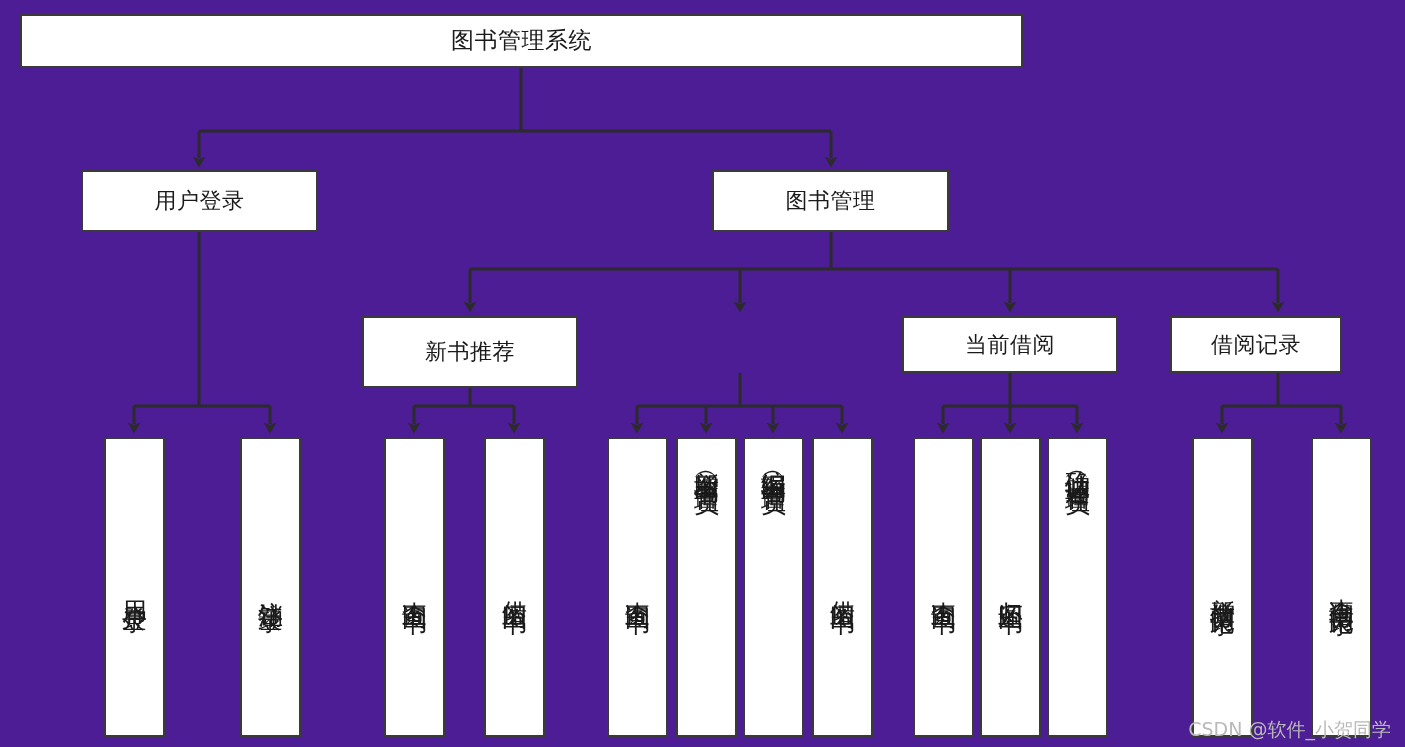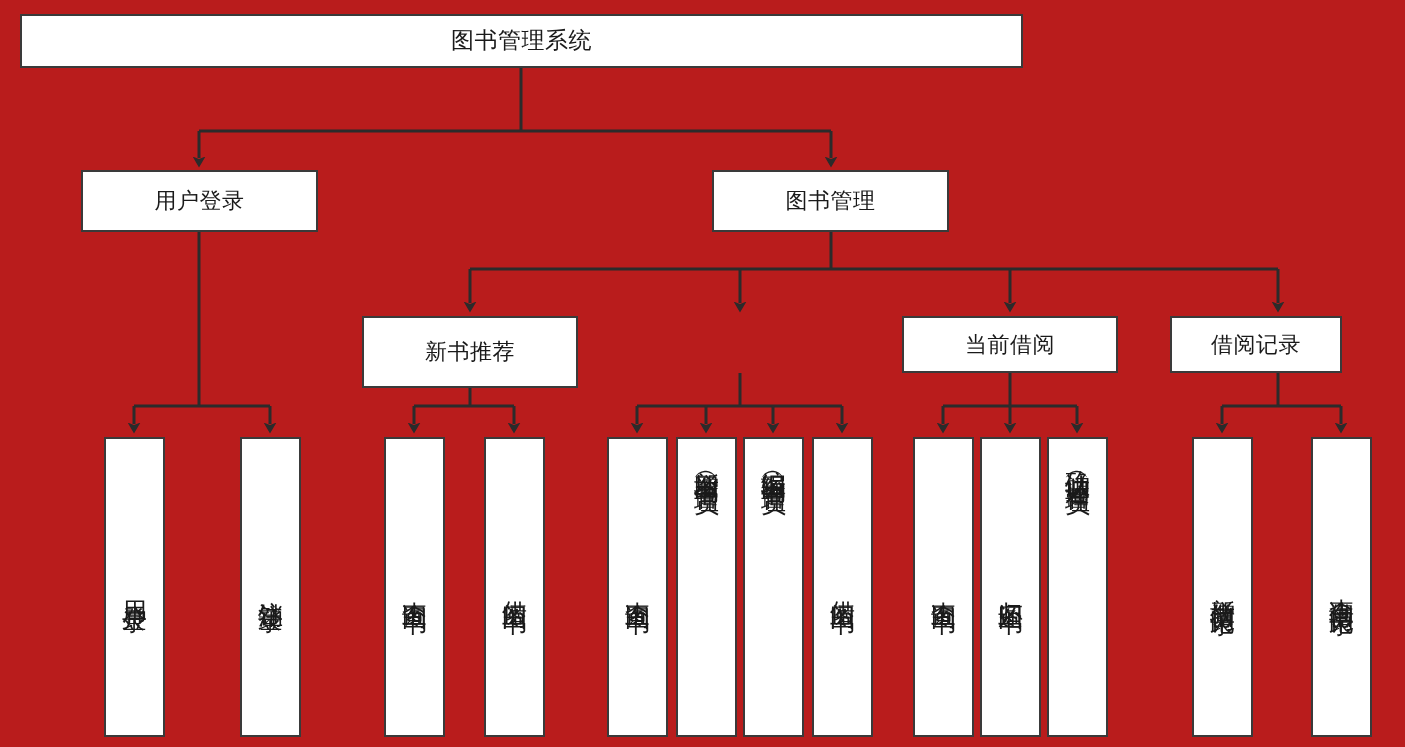--- a/index.html
+++ b/index.html
@@ -5,21 +5,21 @@
 <style>
   html,body{margin:0;padding:0;background:#ffffff;}
   body{
     font-family:"DejaVu Sans","Liberation Sans",sans-serif;
     -webkit-font-smoothing:antialiased;
   }
   #diagram{
     position:relative;
     width:1405px;
     height:747px;
-    background:#b91c1c;
+    background:#4c1d95;
     overflow:hidden;
   }
   #edges{
     position:absolute;
     left:0; top:0;
     width:1405px; height:747px;
     pointer-events:none;
   }
   .node{
     position:absolute;
@@ -200,14 +200,15 @@
   </div>
 
   <div class="node vert center" style="left:1192px; top:437px; width:61px; height:300px;">
     <span class="label">新增借阅记录</span>
   </div>
 
   <div class="node vert center" style="left:1311px; top:437px; width:61px; height:300px;">
     <span class="label">查询借阅记录</span>
   </div>
 
+  <div id="watermark">CSDN @软件_小贺同学</div>
 
 </div>
 
 </body></html>

